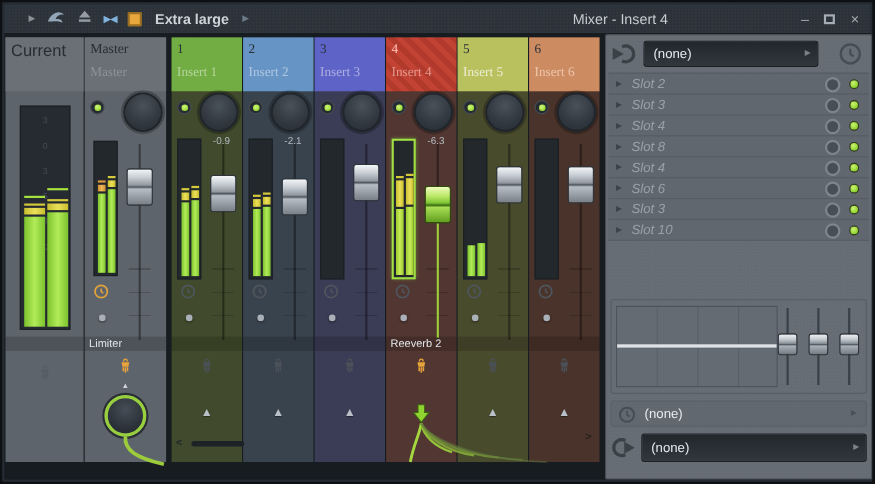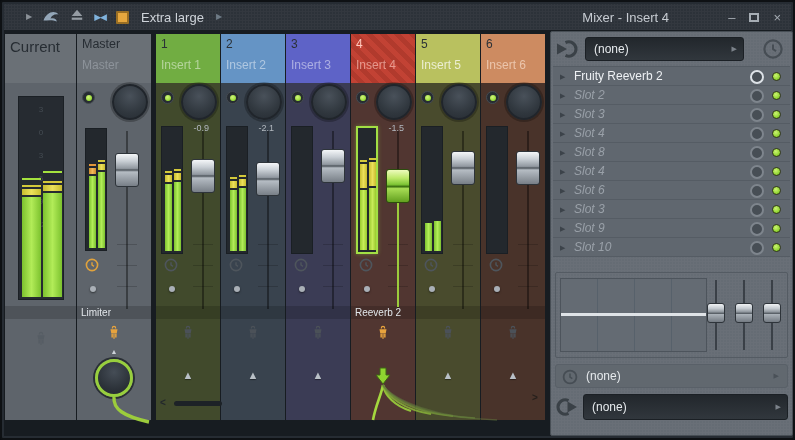--- a/index.html
+++ b/index.html
@@ -14,35 +14,35 @@
   .titlebar{
     position:absolute;left:2px;top:2px;right:2px;height:26px;background:#2c3239;
     background-image:radial-gradient(rgba(255,255,255,.03) 1px,transparent 1.1px);
     background-size:3px 3px;display:flex;align-items:center;
   }
   .tb-left{display:flex;align-items:center;gap:10px;padding-left:22px;}
   .tb-arrow{font-size:8px;color:#8a9097;line-height:1;cursor:default;}
   .tb-arrow.dim{color:#6d7a85;}
   .pairicon{display:flex;align-items:center;color:#7fb2dc;font-size:9px;letter-spacing:-1px;}
   .swatch{width:13px;height:13px;background:#e7a83e;border:2px solid #9a6f24;border-radius:1px;}
-  .view-label{color:#ced3d9;font-size:13px;margin:0 2px 0 2px;}
+  .view-label{color:#ced3d9;font-size:13px;margin:0 2px 0 2px;font-weight:bold;}
   .title{
-    position:absolute;left:455px;width:210px;text-align:right;
+    position:absolute;left:455px;width:210px;text-align:center;
     color:#c7ccd2;font-size:13px;
   }
   .winbtns{position:absolute;right:10px;top:0;height:26px;display:flex;align-items:center;gap:14px;}
   .winbtn{color:#a6adb4;font-size:13px;line-height:1;cursor:default;}
   .winbtn.max{width:10px;height:9px;border:2px solid #a6adb4;}
   
   .main{position:absolute;left:2px;top:28px;right:2px;bottom:2px;background:#171c21;}
   .strips{position:absolute;left:1px;top:4px;height:386px;display:flex;gap:1px;}
   .strip{position:relative;height:386px;flex:none;}
   .spacer{width:3px;flex:none;}
   
-  .hdr{position:absolute;top:0;left:0;right:0;height:49px;}
+  .hdr{position:absolute;top:0;left:0;right:0;height:49px;font-family:Liberation Serif, serif;}
   .hdr .num{position:absolute;top:3px;left:5px;font-size:12px;color:#2b3137;}
   .hdr .nm{position:absolute;top:24px;left:5px;font-size:12px;color:rgba(255,255,255,.48);}
   .hdr-gray{background:#6a7076;}
   .hdr-gray .num{font-size:12.5px;color:#272d33;}
   .hdr-gray .nm{color:#8d939a;}
   
   .led{position:absolute;top:57px;left:5px;width:13px;height:13px;border-radius:50%;
        background:#272c32;border:1px solid #454b52;}
   .led i{position:absolute;left:2.5px;top:2.5px;width:6px;height:6px;border-radius:50%;
        background:radial-gradient(circle at 40% 35%,#d2f57e,#96da34 70%);display:block;}
@@ -388,21 +388,21 @@
 
       <div class="strip" style="width:64px;background:#513631">
         <div class="hdr" style="background:repeating-linear-gradient(45deg,#c24234 0 5px,#b13a2d 5px 10px)">
           <span class="num" style="color:#ffc9bd">4</span>
           <span class="nm" style="color:rgba(255,205,195,.62)">Insert 4</span>
         </div>
         <span class="led">
             <i></i>
           </span>
         <span class="knob"></span>
-        <span class="db">-1.5</span>
+        <span class="db">-6.3</span>
         <div class="meter sel">
           <div class="b" style="left:2px;height:90px">
               <div class="cap" style="top:0"></div>
               <div class="yz" style="top:4px;height:24px"></div>
               <div class="gz" style="top:30px;bottom:0;background:linear-gradient(to right,#9ac92e,#c8ec58 50%,#9ac92e)"></div>
             </div>
           <div class="b" style="left:11px;height:92px">
               <div class="cap" style="top:0"></div>
               <div class="yz" style="top:4px;height:24px"></div>
               <div class="gz" style="top:30px;bottom:0;background:linear-gradient(to right,#9ac92e,#c8ec58 50%,#9ac92e)"></div>
@@ -532,26 +532,20 @@
         </div>
         <span class="rp-clockbtn">
           <svg width="22" height="22" viewBox="0 0 22 22">
               <circle cx="11" cy="11" r="8.6" fill="none" stroke="currentColor" stroke-width="2.2"></circle>
               <path d="M11 6.4V11l3 2.2" stroke="currentColor" stroke-width="2" fill="none"></path>
             </svg>
         </span>
       </div>
 
       <div class="slots">
-        <div class="srow active">
-          <span class="tri">▶</span>
-          <span class="lbl">Fruity Reeverb 2</span>
-          <span class="sknob"></span>
-          <span class="sled"></span>
-        </div>
         <div class="srow">
           <span class="tri">▶</span>
           <span class="lbl">Slot 2</span>
           <span class="sknob"></span>
           <span class="sled"></span>
         </div>
         <div class="srow">
           <span class="tri">▶</span>
           <span class="lbl">Slot 3</span>
           <span class="sknob"></span>
@@ -577,26 +571,20 @@
         </div>
         <div class="srow">
           <span class="tri">▶</span>
           <span class="lbl">Slot 6</span>
           <span class="sknob"></span>
           <span class="sled"></span>
         </div>
         <div class="srow">
           <span class="tri">▶</span>
           <span class="lbl">Slot 3</span>
-          <span class="sknob"></span>
-          <span class="sled"></span>
-        </div>
-        <div class="srow">
-          <span class="tri">▶</span>
-          <span class="lbl">Slot 9</span>
           <span class="sknob"></span>
           <span class="sled"></span>
         </div>
         <div class="srow">
           <span class="tri">▶</span>
           <span class="lbl">Slot 10</span>
           <span class="sknob"></span>
           <span class="sled"></span>
         </div>
       </div>

